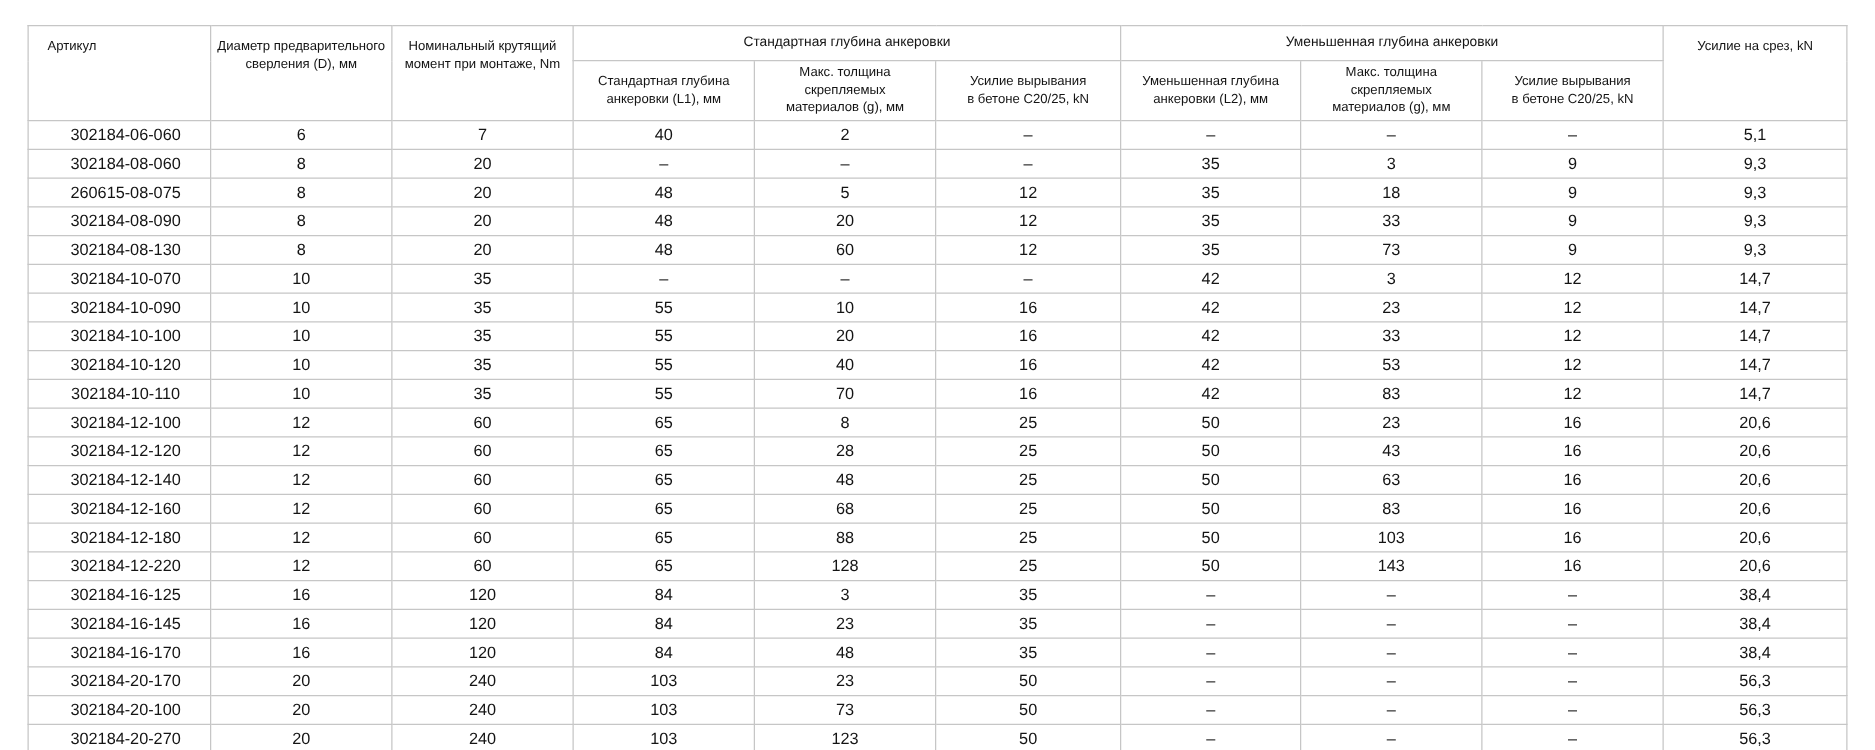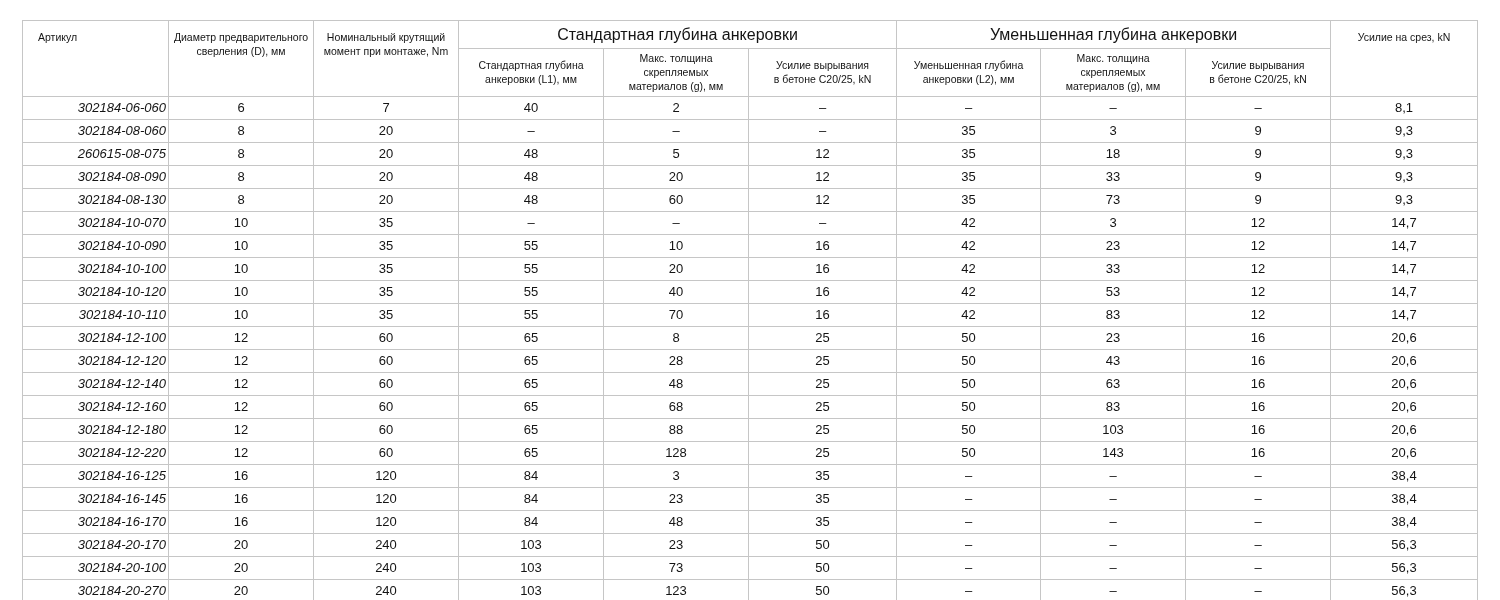--- a/index.html
+++ b/index.html
@@ -36,35 +36,34 @@
     padding: 2px 4px;
   }
   thead th.rs {
     vertical-align: top;
     padding-top: 9px;
   }
   thead th.h-artikul {
     text-align: left;
     padding-left: 15px;
   }
-  tr.groups th.group { height: 28px; font-size: 16px; }
+  tr.groups th.group { height: 28px; font-size: 11px; }
   tr.subs th { height: 47px; }
   tbody td {
     height: 22px;
     font-size: 13px;
     line-height: 22px;
     text-align: center;
     vertical-align: middle;
     padding: 0 2px;
     white-space: nowrap;
   }
   tbody td.c-artikul {
-    text-align: right;
+    text-align: center;
     padding-left: 12px;
-    font-style: italic;
   }
 </style>
 </head>
 <body>
 
 <div class="page">
   <table class="spec">
     <colgroup>
       <col style="width:146px">
         <col style="width:145px">
@@ -107,21 +106,21 @@
         <tr>
           <td class="c-artikul">302184-06-060</td>
           <td>6</td>
           <td>7</td>
           <td>40</td>
           <td>2</td>
           <td>–</td>
           <td>–</td>
           <td>–</td>
           <td>–</td>
-          <td>8,1</td>
+          <td>5,1</td>
         </tr>
         <tr>
           <td class="c-artikul">302184-08-060</td>
           <td>8</td>
           <td>20</td>
           <td>–</td>
           <td>–</td>
           <td>–</td>
           <td>35</td>
           <td>3</td>

